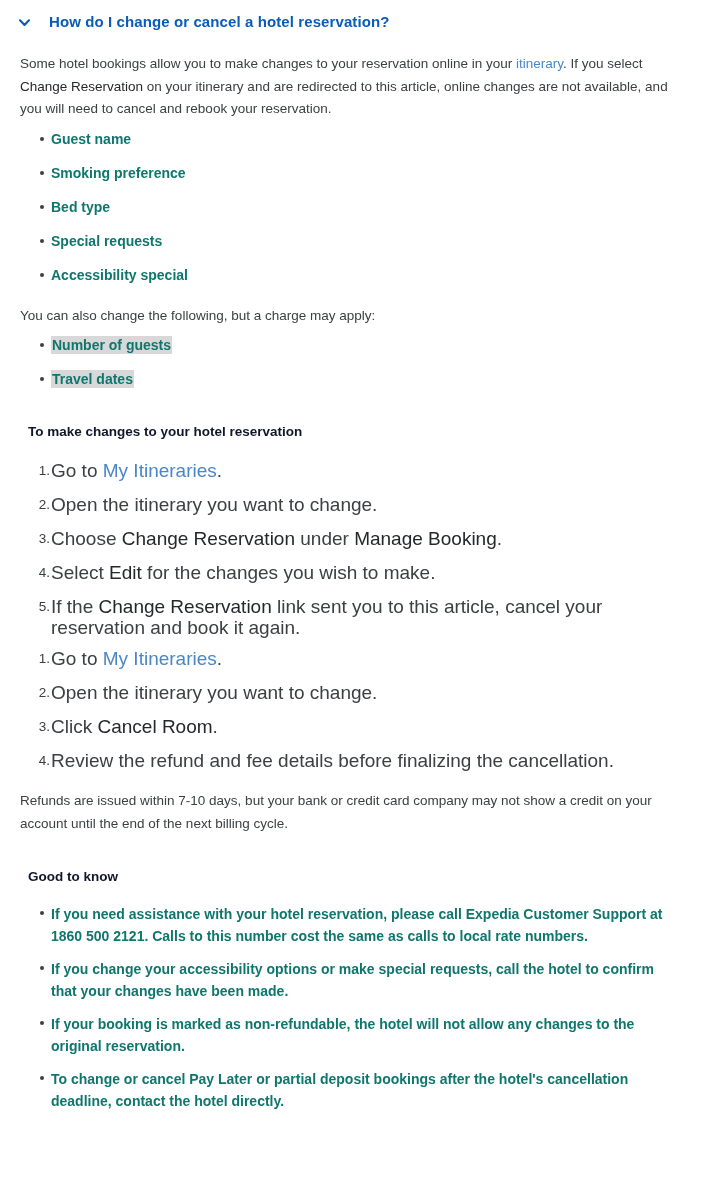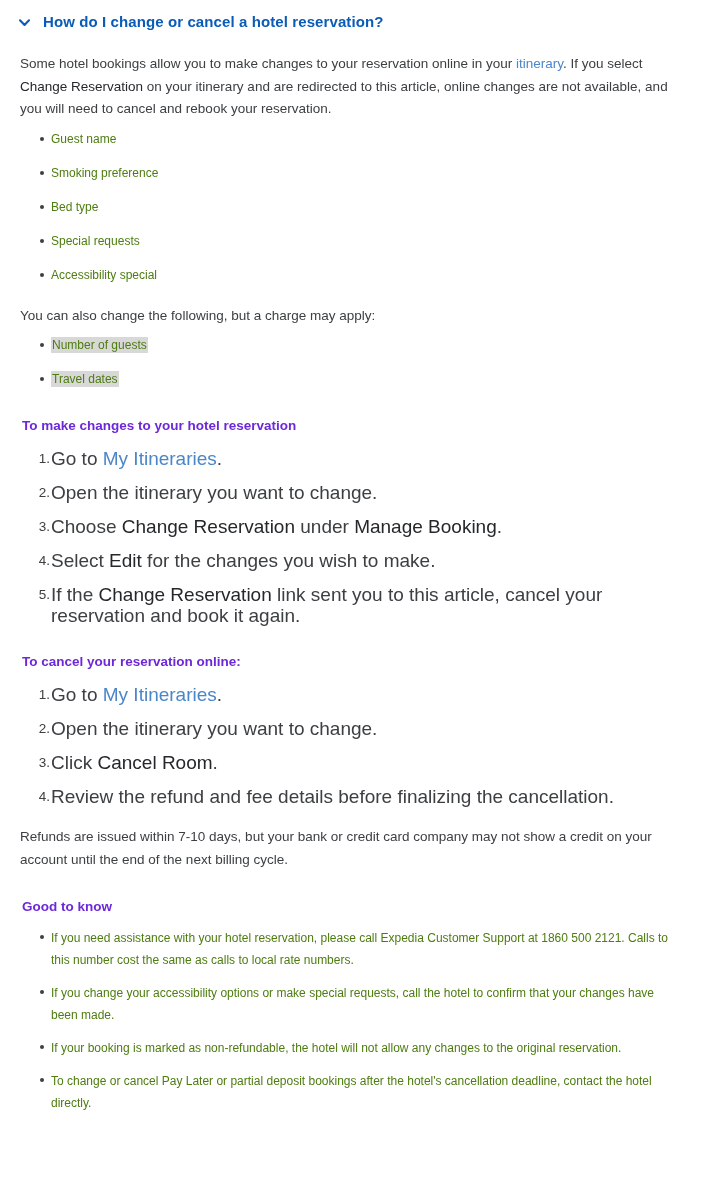--- a/index.html
+++ b/index.html
@@ -19,21 +19,21 @@
   .article {
     width: 720px;
     padding: 0;
     box-sizing: border-box;
   }
 
   
   .qa-header {
     display: flex;
     align-items: center;
-    gap: 12px;
+    gap: 18px;
     padding: 8px 20px 0 18px;
     box-sizing: border-box;
     cursor: pointer;
     height: 34px;
   }
   .chevron {
     flex: 0 0 auto;
     width: 13px;
     height: 13px;
     display: block;
@@ -59,22 +59,22 @@
     line-height: 22.5px;
     margin: 0;
     padding: 19px 0 0 0;
     color: #3c4043;
   }
 
   h4.subhead {
     font-size: 13.5px;
     line-height: 20px;
     font-weight: bold;
-    color: #6d28d9;
-    margin: 2px;
+    color: #0f172a;
+    margin: 8px;
     padding: 24px 0 0 0;
   }
 
   b, strong { font-weight: normal; color: #25282b; }
 
   a.link {
     color: #4a86c8;
     text-decoration: none;
     cursor: pointer;
   }
@@ -85,25 +85,26 @@
   }
 
   
   ul.bullets {
     margin: 0;
     padding: 8px 0 0 0;
     list-style: none;
   }
   ul.bullets > li {
     position: relative;
-    font-size: 12px;
+    font-size: 14px;
     line-height: 21px;
-    color: #4d7c0f;
+    color: #0f766e;
     padding: 0 0 0 31px;
     margin: 0 0 13px 0;
+    font-weight: bold;
   }
   ul.bullets > li:last-child { margin-bottom: 0; }
   ul.bullets > li::before {
     content: "";
     position: absolute;
     left: 20px;
     top: 8px;
     width: 4px;
     height: 4px;
     border-radius: 50%;
@@ -178,21 +179,20 @@
 
     <h4 class="subhead">To make changes to your hotel reservation</h4>
     <ol class="steps">
       <li><span>Go to </span><a class="link">My Itineraries</a><span>.</span></li>
       <li><span>Open the itinerary you want to change.</span></li>
       <li><span>Choose </span><b>Change Reservation</b><span> under </span><b>Manage Booking</b><span>.</span></li>
       <li><span>Select </span><b>Edit</b><span> for the changes you wish to make.</span></li>
       <li><span>If the </span><b>Change Reservation</b><span> link sent you to this article, cancel your reservation and book it again.</span></li>
     </ol>
 
-    <h4 class="subhead">To cancel your reservation online:</h4>
     <ol class="steps">
       <li><span>Go to </span><a class="link">My Itineraries</a><span>.</span></li>
       <li><span>Open the itinerary you want to change.</span></li>
       <li><span>Click </span><b>Cancel Room</b><span>.</span></li>
       <li><span>Review the refund and fee details before finalizing the cancellation.</span></li>
     </ol>
 
     <p class="para">Refunds are issued within 7-10 days, but your bank or credit card company may not show a credit on your account until the end of the next billing cycle.</p>
 
     <h4 class="subhead">Good to know</h4>

